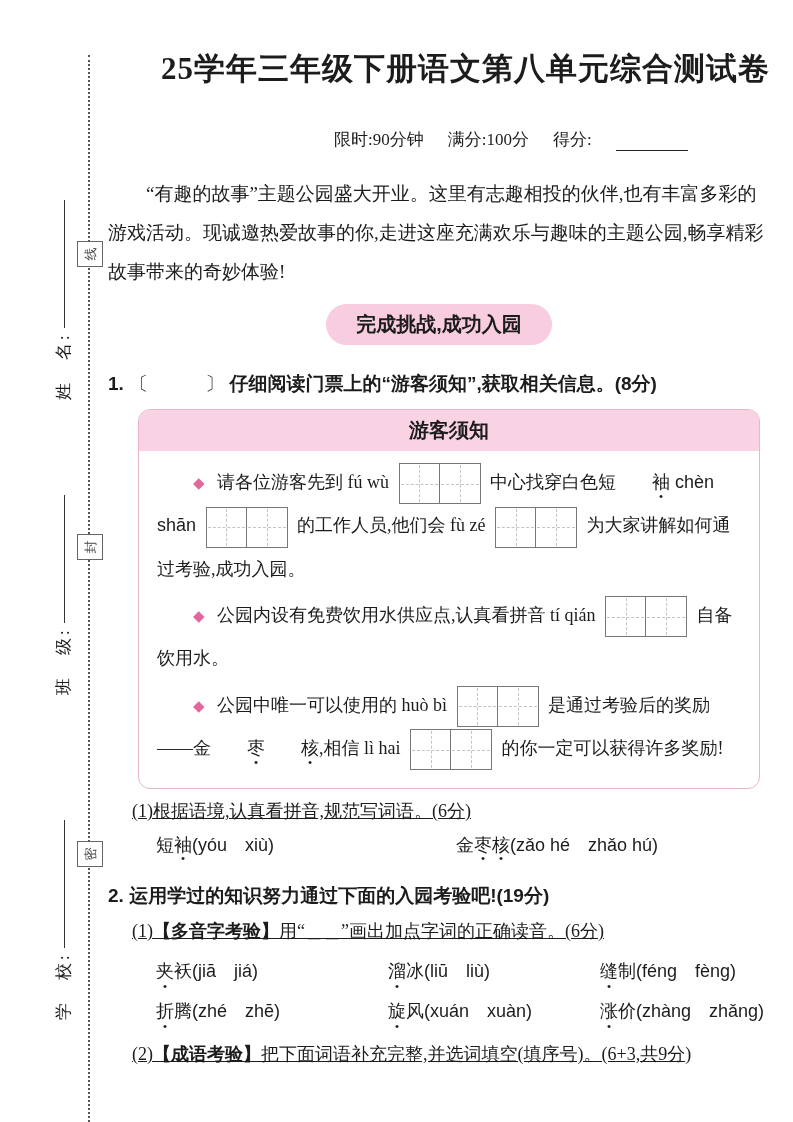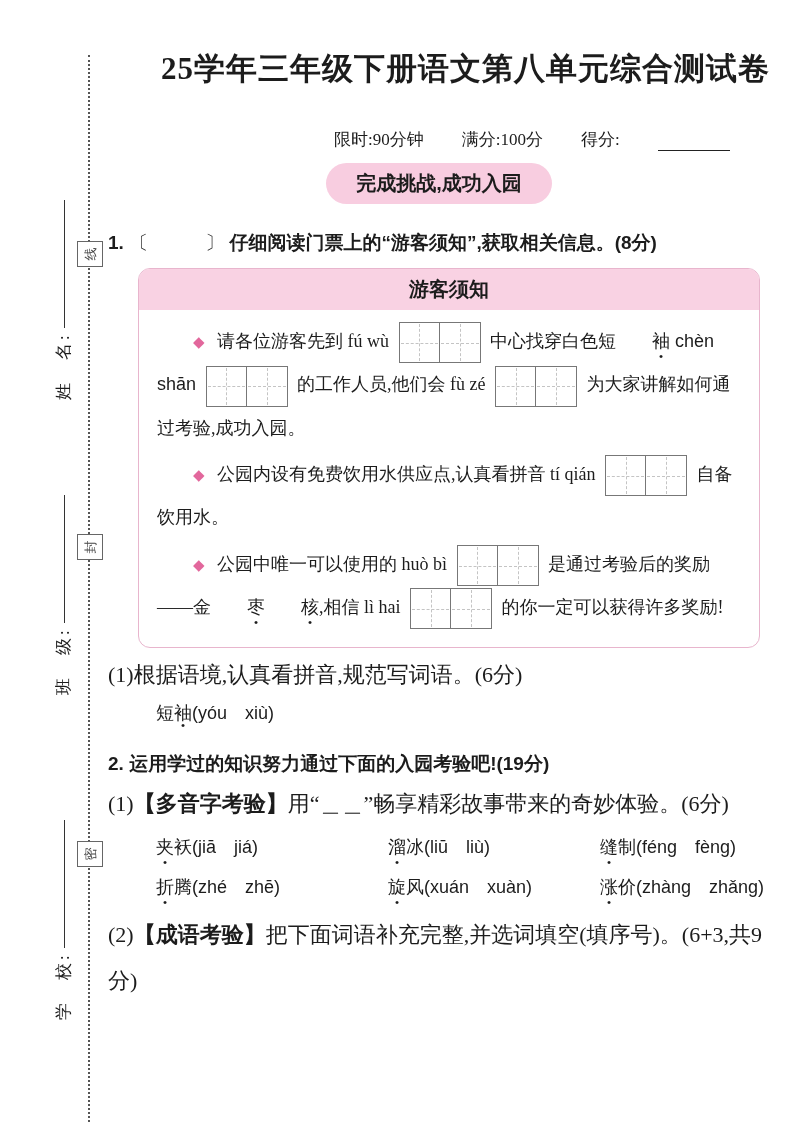--- a/index.html
+++ b/index.html
@@ -20,21 +20,21 @@
   .mf1 { top:264px; } .mf2 { top:559px; } .mf3 { top:884px; }
   .seal-box { position:absolute; left:77px; width:24px; height:24px; background:#fff;
     border:1px solid #666; display:flex; align-items:center; justify-content:center; z-index:2; }
   .seal-box span { transform:rotate(-90deg); font-size:13px; color:#444; }
   .sb1 { top:241px; } .sb2 { top:534px; } .sb3 { top:841px; }
 
   
   .content { position:absolute; left:108px; top:0; width:662px; }
   .title { margin-top:48px; text-align:right; font-size:31px; font-weight:bold;
     letter-spacing:1px; }
-  .meta { margin-top:38px; margin-left:226px; display:flex; gap:38px;
+  .meta { margin-top:38px; margin-left:226px; display:flex; gap:24px;
     font-size:17px; align-items:flex-end; }
   .meta .blank { width:72px; border-bottom:1.5px solid #222; height:14px; }
   .intro { margin-top:24px; font-size:19px; line-height:2.05; text-indent:2em; }
   .badge { width:fit-content; margin:12px auto 0; background:#f8cde0;
     border-radius:24px; padding:7px 30px; font-family:"Liberation Sans",sans-serif;
     font-weight:bold; font-size:20px; }
 
   .q-head { margin-top:26px; font-family:"Liberation Sans",sans-serif;
     font-weight:bold; font-size:19px; }
   .q-head .bracket { font-family:"Liberation Serif",serif; font-weight:normal; }
@@ -56,21 +56,21 @@
   .wgrid .cell + .cell { border-left:none; }
   .wgrid .cell::before { content:""; position:absolute; left:1px; right:1px; top:50%;
     border-top:1px dashed #c4c4c4; }
   .wgrid .cell::after { content:""; position:absolute; top:1px; bottom:1px; left:50%;
     border-left:1px dashed #c4c4c4; }
 
   .dotchar { position:relative; display:inline-block; }
   .dotchar::after { content:"•"; position:absolute; left:50%;
     transform:translateX(-50%); bottom:-0.75em; font-size:13px; color:#1c1c1c; }
 
-  .sub { margin-left:0; margin-top:4px; font-size:22px; line-height:2.1; }
+  .sub { margin-left:24px; margin-top:4px; font-size:18px; line-height:2.1;text-decoration:underline; }
   .answers-row { display:flex; margin-left:48px; margin-top:2px; font-size:18px; }
   .answers-row .aitem1 { width:300px; }
 
   .tag { font-family:"Liberation Sans",sans-serif; font-weight:bold; }
   .q2-items { display:grid; grid-template-columns:232px 212px auto;
     margin-left:48px; font-size:18px; line-height:2.25; }
 </style>
 </head>
 <body>
 
@@ -103,20 +103,21 @@
 
   <div class="title">25学年三年级下册语文第八单元综合测试卷</div>
 
   <div class="meta">
     <span>限时:90分钟</span>
     <span>满分:100分</span>
     <span>得分:</span>
     <span class="blank"></span>
   </div>
 
+  <div class="intro">“有趣的故事”主题公园盛大开业。这里有志趣相投的伙伴,也有丰富多彩的游戏活动。现诚邀热爱故事的你,走进这座充满欢乐与趣味的主题公园,畅享精彩故事带来的奇妙体验!</div>
 
   <div class="badge">完成挑战,成功入园</div>
 
   <div class="q-head">
     <span>1.</span>
     <span class="bracket">〔　　　〕</span>
     <span>仔细阅读门票上的“游客须知”,获取相关信息。(8分)</span>
   </div>
 
   <div class="notice">
@@ -170,29 +171,32 @@
 
     </div>
   </div>
 
   <div class="sub">(1)根据语境,认真看拼音,规范写词语。(6分)</div>
 
   <div class="answers-row">
     <span class="aitem1">
       <span>短</span><span class="dotchar">袖</span><span class="pinyin">(yóu　xiù)</span>
     </span>
+    <span>
+      <span>金</span><span class="dotchar">枣</span><span class="dotchar">核</span><span class="pinyin">(zǎo hé　zhǎo hú)</span>
+    </span>
   </div>
 
   <div class="q-head">
     <span>2.</span>
     <span>运用学过的知识努力通过下面的入园考验吧!(19分)</span>
   </div>
 
   <div class="sub">
-    <span>(1)</span><span class="tag">【多音字考验】</span><span>用“＿＿”畅享精彩故事带来的奇妙体验。(6分)</span>
+    <span>(1)</span><span class="tag">【多音字考验】</span><span>用“＿＿”画出加点字词的正确读音。(6分)</span>
   </div>
 
   <div class="q2-items">
     <span><span class="dotchar">夹</span><span>袄</span><span class="pinyin">(jiā　jiá)</span></span>
     <span><span class="dotchar">溜</span><span>冰</span><span class="pinyin">(liū　liù)</span></span>
     <span><span class="dotchar">缝</span><span>制</span><span class="pinyin">(féng　fèng)</span></span>
     <span><span class="dotchar">折</span><span>腾</span><span class="pinyin">(zhé　zhē)</span></span>
     <span><span class="dotchar">旋</span><span>风</span><span class="pinyin">(xuán　xuàn)</span></span>
     <span><span class="dotchar">涨</span><span>价</span><span class="pinyin">(zhàng　zhǎng)</span></span>
   </div>

